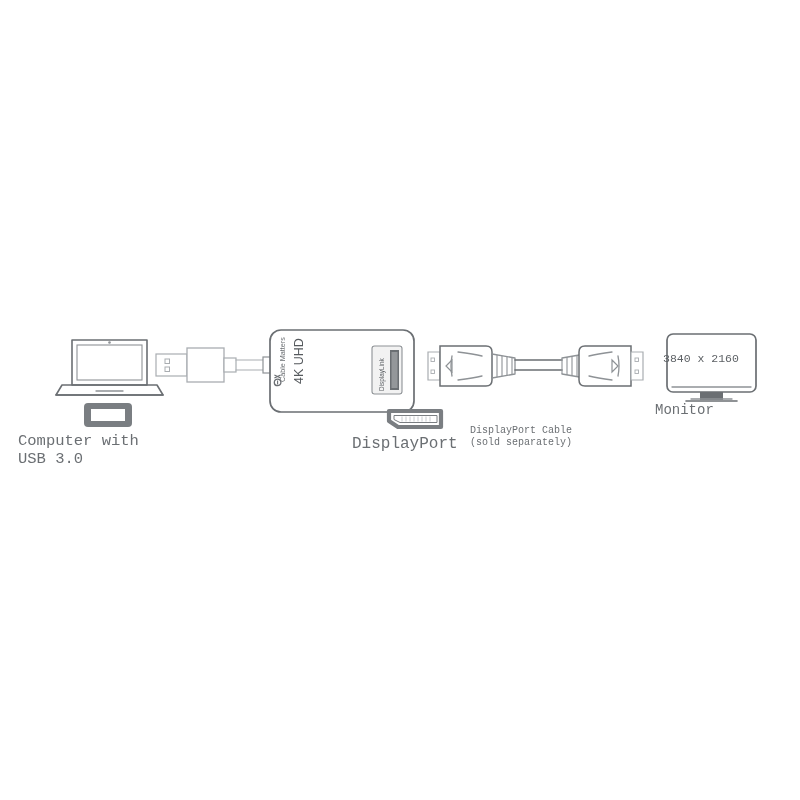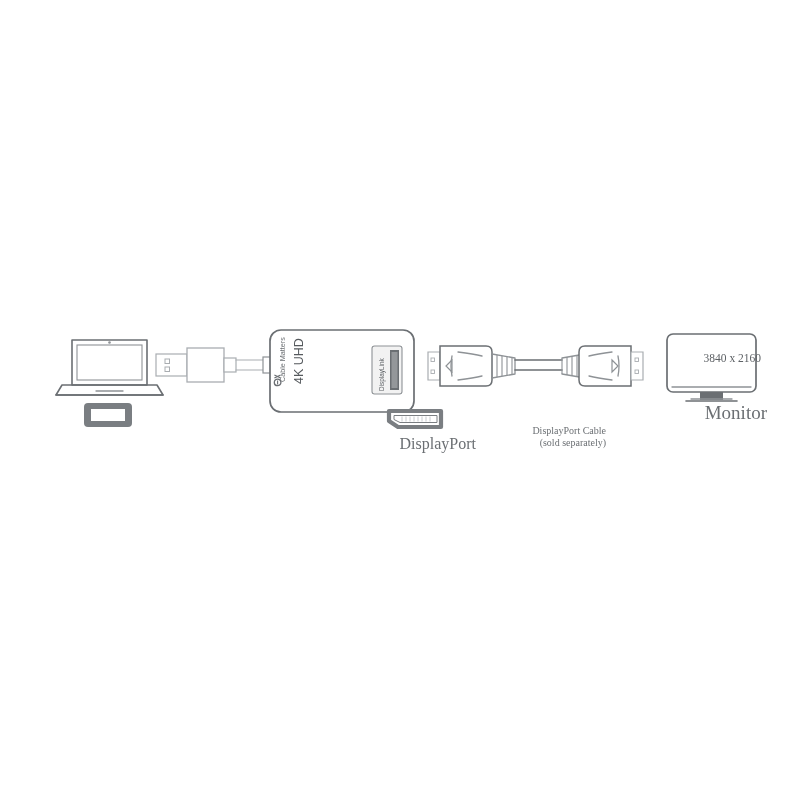--- a/index.html
+++ b/index.html
@@ -21,22 +21,22 @@
   .diagram-svg {
     position: absolute;
     left: 0;
     top: 0;
     width: 800px;
     height: 800px;
   }
   .lbl {
     position: absolute;
     color: #6b6f73;
-    font-family: Liberation Serif, serif;
-    text-align: right;
+    font-family: Liberation Mono, monospace;
+    text-align: left;
     line-height: 1.18;
     white-space: pre-line;
     user-select: none;
   }
   #label-computer {
     left: 18px;
     top: 432px;
     width: 180px;
     font-size: 15.5px;
   }
@@ -49,21 +49,21 @@
   #label-dpcable {
     left: 470px;
     top: 425px;
     width: 136px;
     font-size: 10px;
   }
   #label-monitor {
     left: 655px;
     top: 402px;
     width: 112px;
-    font-size: 19px;
+    font-size: 14px;
   }
   #label-resolution {
     left: 663px;
     top: 352px;
     width: 98px;
     font-size: 11.5px;
     color: #5d6165;
   }
 </style>
 </head>
@@ -218,20 +218,22 @@
 
       <path class="ln2" d="M672 387 L751 387"></path>
 
       <path d="M700 392 L723 392 L723 400 L700 400 Z" fill="#6b6f73"></path>
 
       <path class="ln" d="M686 401 L737 401"></path>
       <path class="ln2" d="M691 399 L732 399"></path>
     </g>
   </svg>
 
+  <div class="lbl" id="label-computer">Computer with
+USB 3.0</div>
 
   <div class="lbl" id="label-displayport">DisplayPort</div>
 
   <div class="lbl" id="label-dpcable">DisplayPort Cable
 (sold separately)</div>
 
   <div class="lbl" id="label-resolution">3840 x 2160</div>
 
   <div class="lbl" id="label-monitor">Monitor</div>
 

